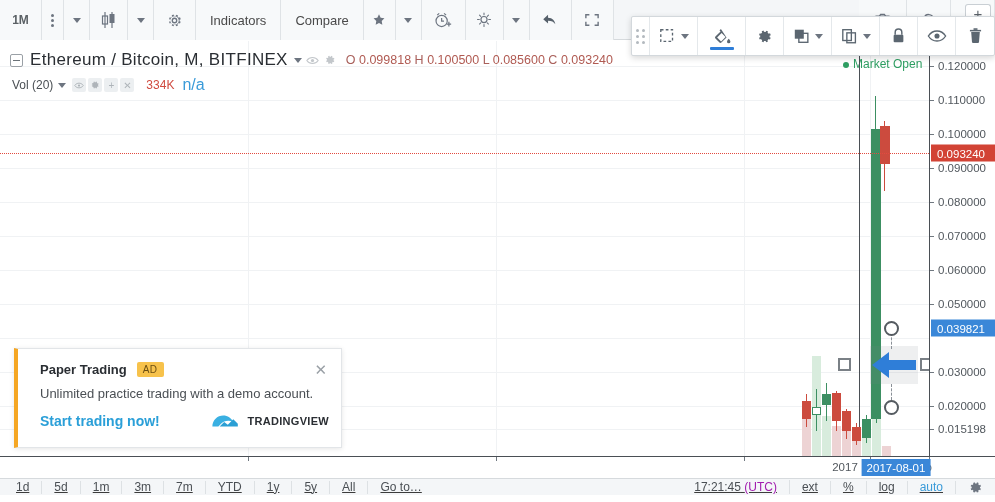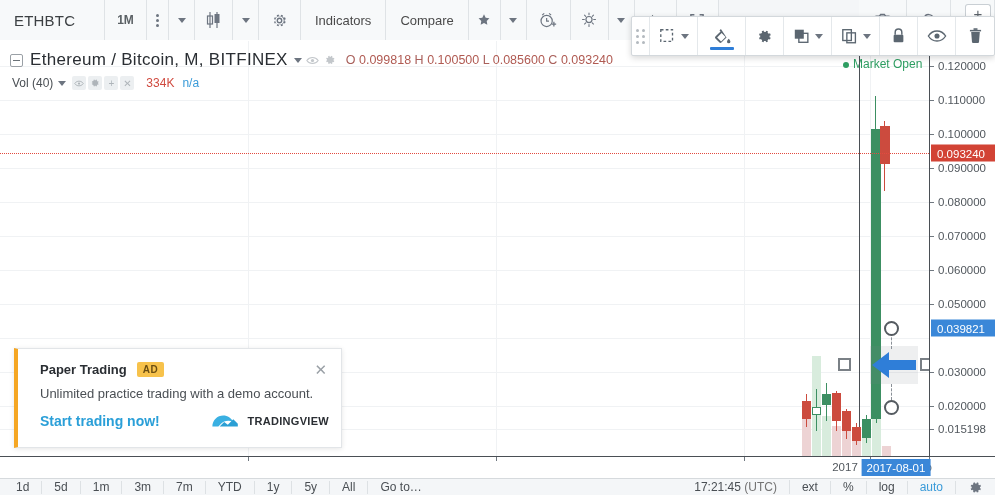--- a/index.html
+++ b/index.html
@@ -108,21 +108,21 @@
   .ohlc { margin-left: 8px; font-size: 12.5px; color: #b05a52; white-space: nowrap; }
   .ohlc .lbl { color: #a9605b; }
   .vol-label { font-size: 12px; color: #4a4f54; }
   .vol-icons { display: flex; margin-left: 6px; }
   .vol-icons span {
     width: 14px; height: 14px; border-radius: 2px; background: #eceff1;
     display: inline-flex; align-items: center; justify-content: center;
     margin-right: 2px; color: #aeb4b9; font-size: 10px; pointer-events: auto; cursor: pointer;
   }
   .vol-val { margin-left: 10px; font-size: 12px; color: #d04a3f; }
-  .vol-na { margin-left: 8px; font-size: 12px; color: #3a9bd9; }
+  .vol-na { margin-left: 8px; font-size: 16px; color: #3a9bd9; }
 
   
   .chart-pane {
     position: absolute; left: 0; top: 41px; width: 929px; height: 415px;
     background: #ffffff; overflow: hidden;
   }
   .grid-h { position: absolute; left: 0; width: 929px; height: 1px; background: #f0f2f4; }
   .grid-v { position: absolute; top: 0; width: 1px; height: 415px; background: #f0f2f4; }
 
   .pricebadge-line {
@@ -181,68 +181,65 @@
   .ta-badge {
     position: absolute; top: 2px; height: 17px; background: #3a87d8; color: #fff;
     font-size: 11.5px; display: flex; align-items: center; padding: 0 5px;
     transform: translateX(-50%); white-space: nowrap;
   }
 
   
   .footer {
     position: absolute; left: 0; top: 478px; width: 995px; height: 17px;
     background: #f4f6f8; border-top: 1px solid #d6dadd;
-    display: flex; align-items: center;
+    display: flex; align-items: center; text-decoration: underline;
   }
   .ft-item {
     font-size: 12px; color: #4a4f54; padding: 0 12px; cursor: pointer;
     border-right: 1px solid #dde1e4; line-height: 13px;
   }
   .ft-item.first { padding-left: 16px; }
   .ft-item.noborder { border-right: none; }
   .ft-item.blue { color: #3a9bd9; }
   .ft-spacer { flex: 1; }
   .ft-clock { font-size: 12px; color: #4a4f54; padding: 0 12px;
               border-right: 1px solid #dde1e4; }
-  .ft-clock .utc { color: #737373; }
+  .ft-clock .utc { color: #a21caf; }
   .ft-gear { padding: 0 12px; display: flex; align-items: center; cursor: pointer; }
 
   
   .ad {
     position: absolute; left: 14px; top: 348px; width: 328px; height: 100px;
     background: #fff; border: 1px solid #e2e5e8; border-left: 4px solid #f5a623;
     box-shadow: 0 1px 5px rgba(0,0,0,.10);
     z-index: 50;
   }
   .ad-head { display: flex; align-items: flex-end; padding: 13px 12px 0 22px; }
   .ad-title { font-size: 13px; font-weight: bold; color: #2a2e33; }
   .ad-badge {
     margin-left: 10px; background: #f7c24b; color: #6b4e12;
-    font-size: 10px; font-weight: bold; padding: 2px 6px; border-radius: 2px;
+    font-size: 10px; font-weight: normal; padding: 2px 6px; border-radius: 2px;
     letter-spacing: .5px;
   }
   .ad-close { margin-left: auto; margin-right: 2px; color: #9aa0a6;
               font-size: 15px; cursor: pointer; line-height: 1; }
   .ad-body { font-size: 13px; color: #4a4f54; padding: 9px 12px 0 22px; }
   .ad-foot { display: flex; align-items: center; padding: 10px 12px 0 22px; }
   .ad-cta { font-size: 14px; font-weight: bold; color: #2a9fd8; cursor: pointer; }
   .ad-logo { margin-left: auto; display: flex; align-items: center; }
   .ad-logo-text { font-size: 11px; font-weight: bold; color: #2a2e33;
                   letter-spacing: .3px; margin-left: 5px; }
   svg { display: block; }
 </style>
 </head>
 <body>
 
 <div id="app">
 
   <div class="toolbar">
-    <div class="tb-cell tb-sym">
-      <span>ETHBTC</span>
-    </div>
     <div class="tb-cell tb-interval">
       <span>1M</span>
     </div>
     <div class="tb-cell tb-dots">
       <span class="dots3">
           <i></i>
           <i></i>
           <i></i>
         </span>
     </div>
@@ -419,21 +416,21 @@
         <span>0.099818</span>
         <span class="lbl">H</span>
         <span>0.100500</span>
         <span class="lbl">L</span>
         <span>0.085600</span>
         <span class="lbl">C</span>
         <span>0.093240</span>
       </span>
     </div>
     <div class="legend-row2">
-      <span class="vol-label">Vol (40)</span>
+      <span class="vol-label">Vol (20)</span>
       <span class="caret" style="margin-left:5px"></span>
       <span class="vol-icons">
         <span>
           <svg width="10" height="7" viewBox="0 0 16 10">
               <path fill="none" stroke="#aeb4b9" stroke-width="1.5" d="M1 5S3.6 1.2 8 1.2 15 5 15 5 12.4 8.8 8 8.8 1 5 1 5z"></path>
               <circle cx="8" cy="5" r="1.8" fill="#aeb4b9"></circle>
             </svg>
         </span>
         <span>
           <svg width="10" height="10" viewBox="0 0 20 20">

